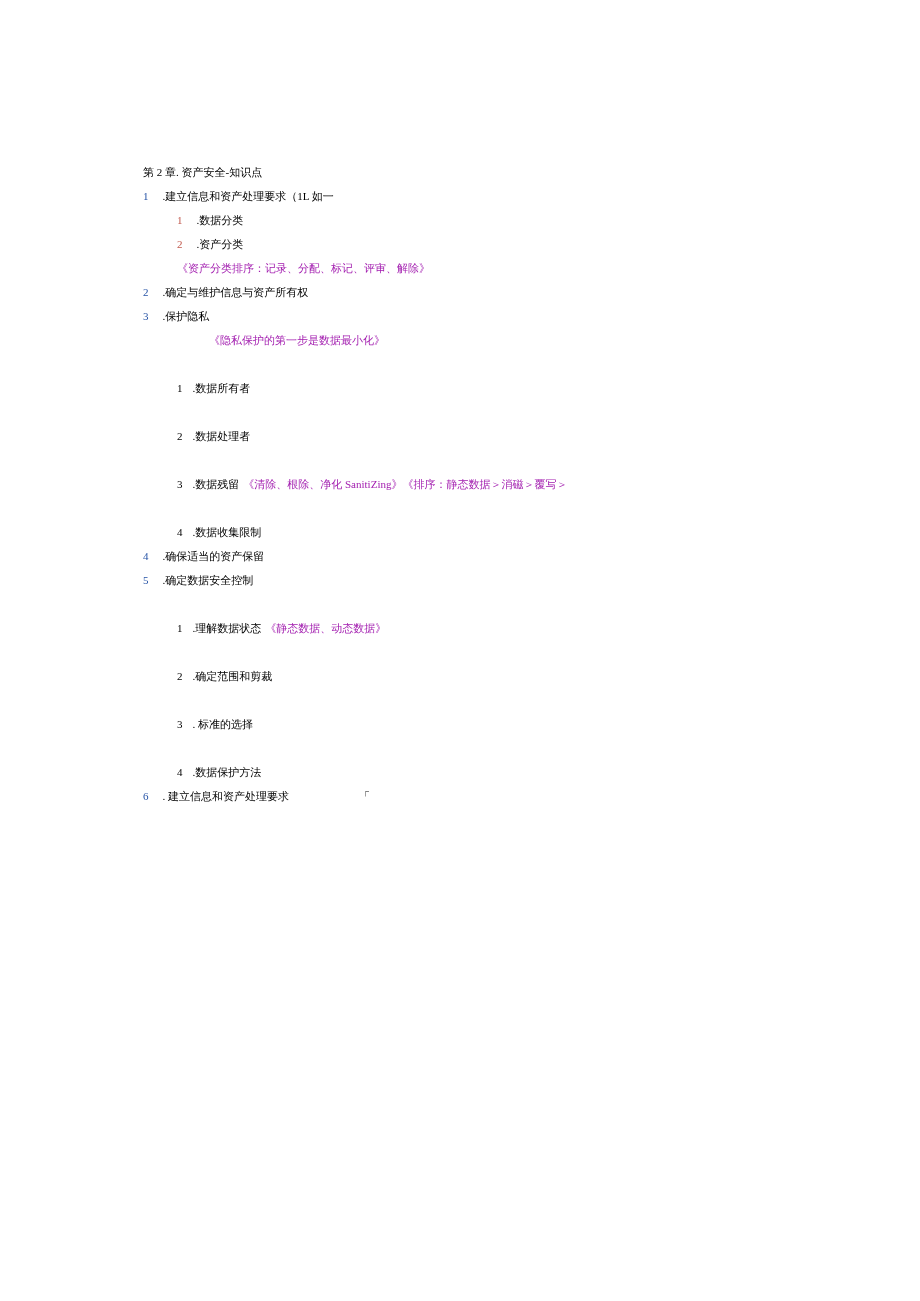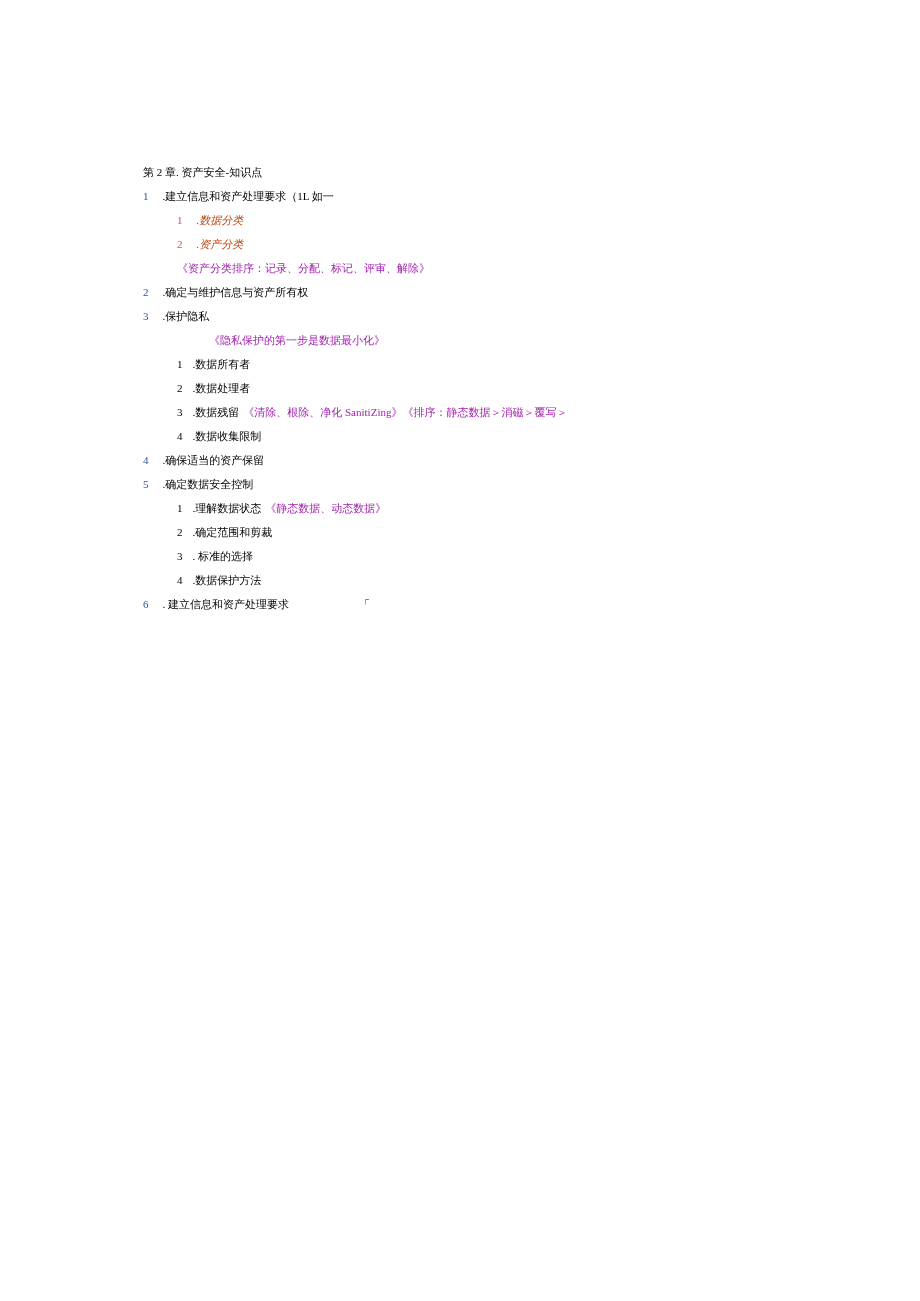--- a/index.html
+++ b/index.html
@@ -24,23 +24,23 @@
   .indent-2 { padding-left: 34px; }
   .indent-3 { padding-left: 34px; }
   .num-col {
     display: inline-block;
     text-align: left;
   }
   .num-blue { color: #2653a6; }
   .num-red  { color: #c15a4e; }
   .txt-black { color: #000000; }
   .txt-blue  { color: #a21caf; }
-  .txt-red   { color: #c2410c; font-style: italic; }
+  .txt-red   { color: #000000; }
   .ml-gap { margin-left: 14px; }
-  .ml-gap-sm { margin-left: 10px; }
+  .ml-gap-sm { margin-left: 10px; margin-top: 24px; }
   .ml-gap-nest { margin-left: 4px; }
   .nest-num-pad { padding-left: 0; }
   .title-line { padding-left: 0; }
   .cursor {
     display: inline-block;
     margin-left: 70px;
     font-family: "SimSun", serif;
   }
 </style>
 </head>

